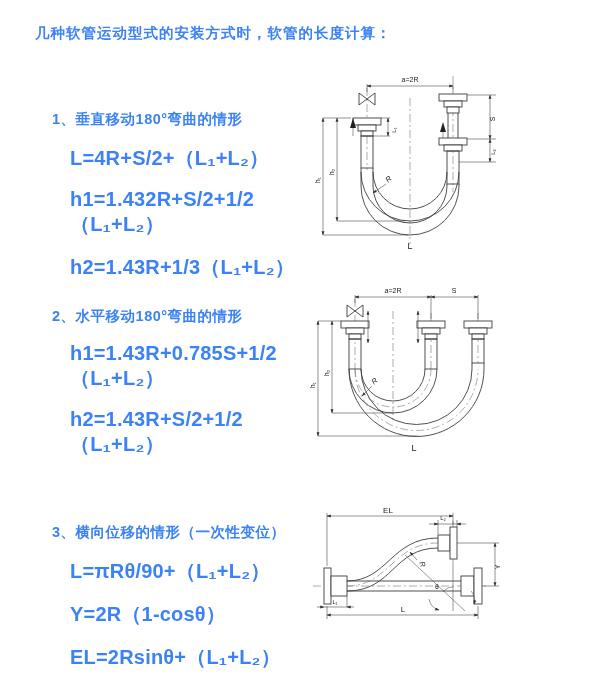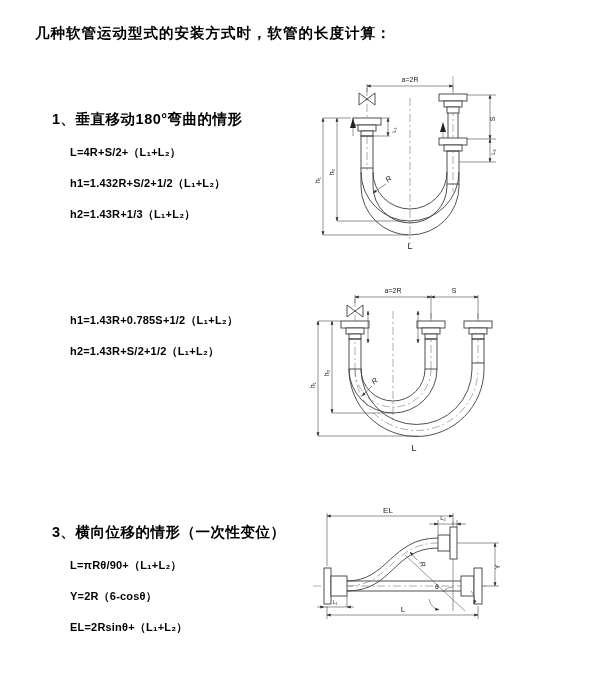--- a/index.html
+++ b/index.html
@@ -1,22 +1,22 @@
 <!DOCTYPE html>
 <html><head>
 <meta charset="utf-8">
 <style>
   html,body{margin:0;padding:0;background:#e8e8e8;}
   #page{position:relative;width:600px;height:675px;background:#ffffff;overflow:hidden;
-        font-family:"Liberation Sans","DejaVu Sans",sans-serif;color:#000000;}
+        font-family:"Liberation Sans","DejaVu Sans",sans-serif;color:#3b82f6;}
   .title{position:absolute;left:35px;top:24px;font-size:14.5px;font-weight:bold;letter-spacing:1px;}
   .sec{position:absolute;left:42px;width:280px;}
   #sec1{top:100px;} #sec2{top:297px;} #sec3{top:513px;}
   .sec-heading{margin:10px;font-size:14.5px;font-weight:bold;letter-spacing:0.5px;}
-  .formula{margin:16px 0 0 28px;font-size:11px;font-weight:bold;letter-spacing:0.2px;}
+  .formula{margin:16px 0 0 28px;font-size:20px;font-weight:bold;letter-spacing:0.2px;}
   .diag{position:absolute;}
   #d1{left:310px;top:72px;} #d2{left:306px;top:283px;} #d3{left:293px;top:503px;text-align:center;}
   svg{display:block;}
   svg text{font-family:"Liberation Sans","DejaVu Sans",sans-serif;fill:#1a1a1a;}
   .draw{stroke:#3d3d3d;stroke-width:0.9;fill:none;}
   .fill-white{fill:#ffffff;}
   .dim{stroke:#4a4a4a;stroke-width:0.6;fill:none;}
   .cline{stroke:#777;stroke-width:0.6;fill:none;stroke-dasharray:8 3 2 3;}
   .thin{stroke:#555;stroke-width:0.6;fill:none;}
   .solidfill{fill:#222;stroke:none;}
@@ -29,28 +29,29 @@
   <div class="title">几种软管运动型式的安装方式时，软管的长度计算：</div>
 
   <div class="sec" id="sec1">
     <p class="sec-heading">1、垂直移动180°弯曲的情形</p>
     <p class="formula">L=4R+S/2+（L₁+L₂）</p>
     <p class="formula">h1=1.432R+S/2+1/2（L₁+L₂）</p>
     <p class="formula">h2=1.43R+1/3（L₁+L₂）</p>
   </div>
 
   <div class="sec" id="sec2">
+    <p class="sec-heading">2、水平移动180°弯曲的情形</p>
     <p class="formula">h1=1.43R+0.785S+1/2（L₁+L₂）</p>
     <p class="formula">h2=1.43R+S/2+1/2（L₁+L₂）</p>
   </div>
 
   <div class="sec" id="sec3">
     <p class="sec-heading">3、横向位移的情形（一次性变位）</p>
     <p class="formula">L=πRθ/90+（L₁+L₂）</p>
-    <p class="formula">Y=2R（6-cosθ）</p>
+    <p class="formula">Y=2R（1-cosθ）</p>
     <p class="formula">EL=2Rsinθ+（L₁+L₂）</p>
   </div>
 
   <div class="diag" id="d1">
     <svg width="230" height="200" viewBox="0 0 230 200">
       <defs>
         <pattern id="hx1" width="3.5" height="3.5" patternUnits="userSpaceOnUse">
           <path d="M0,3.5 L3.5,0 M0,0 L3.5,3.5" stroke="#666" stroke-width="0.45"></path>
         </pattern>
         <marker id="ar1" viewBox="0 0 10 10" refX="9" refY="5" markerWidth="7" markerHeight="7" orient="auto-start-reverse">

